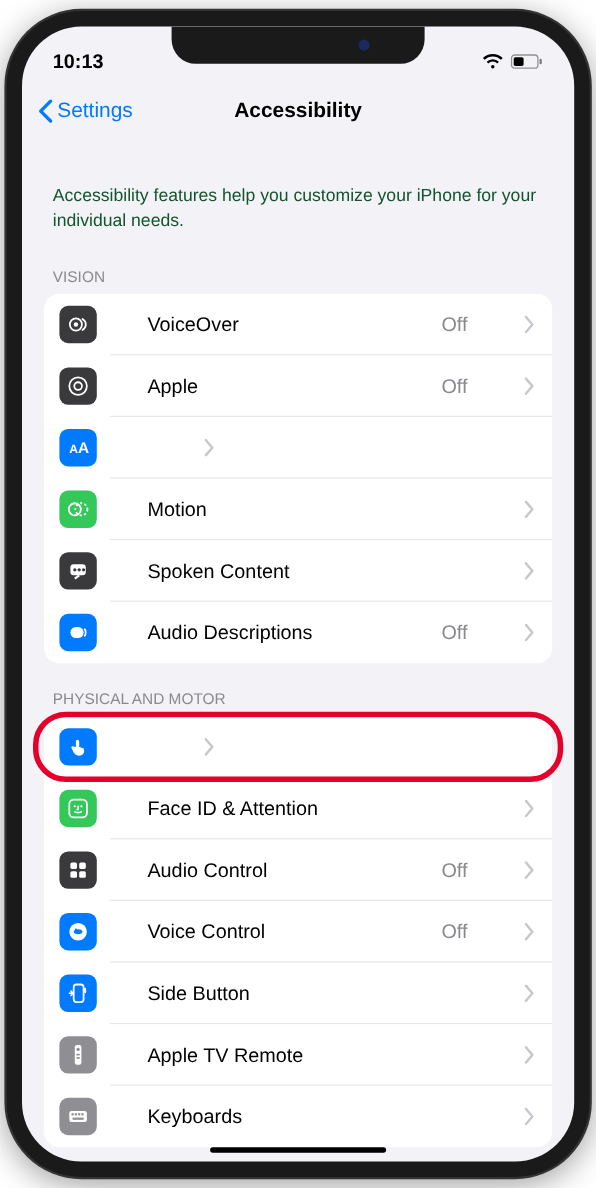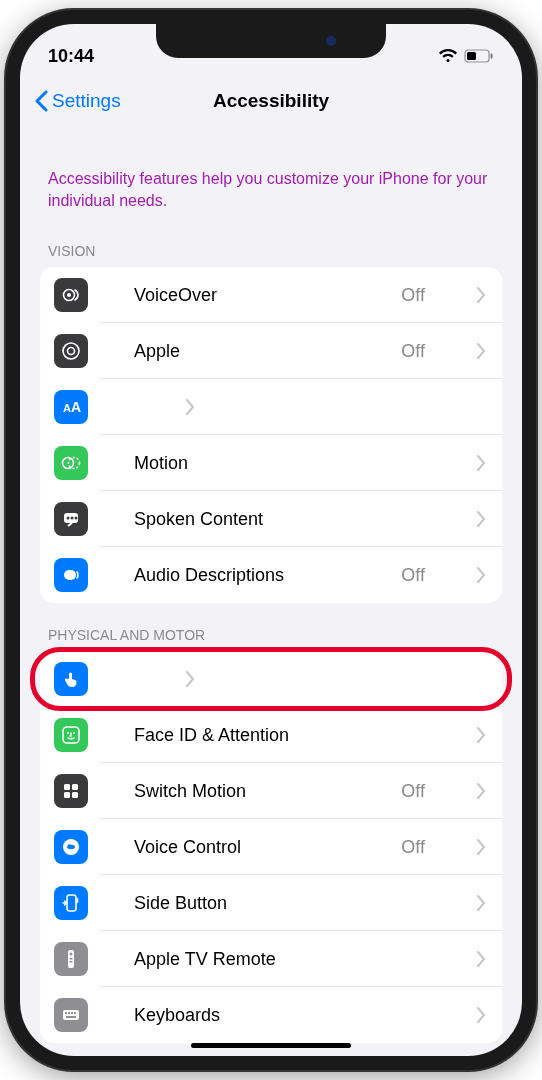--- a/index.html
+++ b/index.html
@@ -82,21 +82,21 @@
       pointer-events: none;
     }
     .content {
       position: absolute;
       top: 112px; left: 0; right: 0; bottom: 0;
       overflow-y: hidden;
       padding: 0 20px;
     }
     .intro {
       padding: 32px 8px 8px;
-      color: #a21caf;
+      color: #14532d;
       font-size: 16px;
       line-height: 1.35;
     }
     .section-header {
       color: #8a8a8e;
       font-size: 14px;
       padding: 24px 8px 8px;
       text-transform: uppercase;
     }
     .group {
@@ -159,21 +159,21 @@
 </head>
 <body>
 
 <div class="device">
   <div class="screen">
     <div class="notch">
         <div class="notch-dot"></div>
       </div>
 
     <div class="status-bar">
-      <span>10:44</span>
+      <span>10:13</span>
       <div class="right">
         <span>
           <svg width="20" height="14" viewBox="0 0 20 14">
               <path d="M10 13.2a1.6 1.6 0 100-3.2 1.6 1.6 0 000 3.2zm-4.1-4.5a5.8 5.8 0 018.2 0l1.5-1.6a8 8 0 00-11.2 0l1.5 1.6zM2.6 5.4a10.5 10.5 0 0114.8 0L19 3.8a12.8 12.8 0 00-18 0l1.6 1.6z" fill="#000"></path>
             </svg>
         </span>
         <span>
           <svg width="30" height="14" viewBox="0 0 30 14">
               <rect x="1" y="1" width="24" height="12" rx="3" fill="none" stroke="#000" stroke-width="1.2" opacity="0.4"></rect>
               <rect x="3" y="3" width="9" height="8" rx="1.5" fill="#000"></rect>
@@ -340,21 +340,21 @@
 
         <div class="row">
           <div class="icon-box ic-bg-black">
             <svg width="22" height="22" viewBox="0 0 22 22">
                 <rect x="4" y="4" width="6" height="6" rx="1.5" fill="#fff"></rect>
                 <rect x="12" y="4" width="6" height="6" rx="1.5" fill="#fff"></rect>
                 <rect x="4" y="12" width="6" height="6" rx="1.5" fill="#fff"></rect>
                 <rect x="12" y="12" width="6" height="6" rx="1.5" fill="#fff"></rect>
               </svg>
           </div>
-          <span class="label">Switch Motion</span>
+          <span class="label">Audio Control</span>
           <span class="value">Off</span>
           <span class="chevron">
               <svg width="9" height="16" viewBox="0 0 9 16">
                 <path d="M1 1l6 7-6 7" stroke="#c7c7cc" stroke-width="2.2" fill="none" stroke-linecap="round" stroke-linejoin="round"></path>
               </svg>
             </span>
         </div>
 
         <div class="row">
           <div class="icon-box ic-bg-blue">

